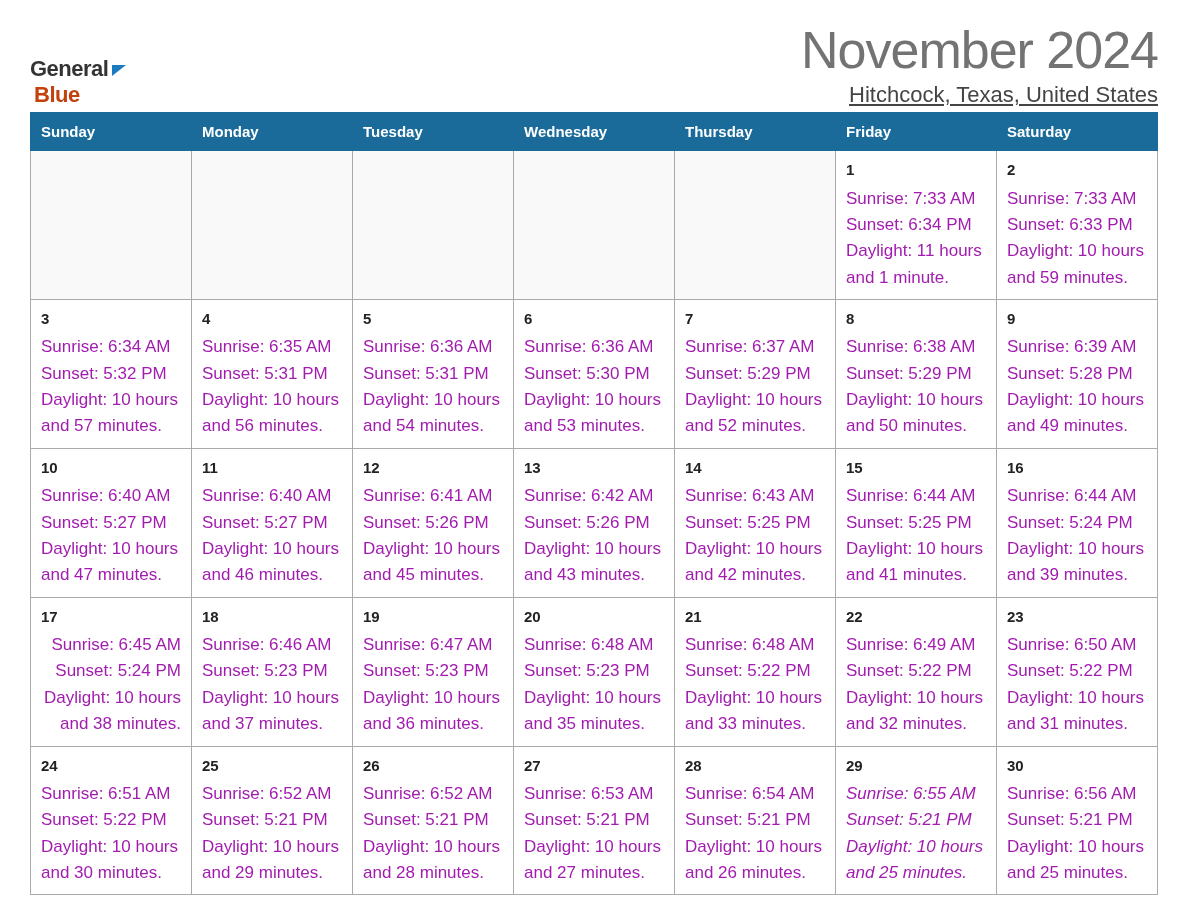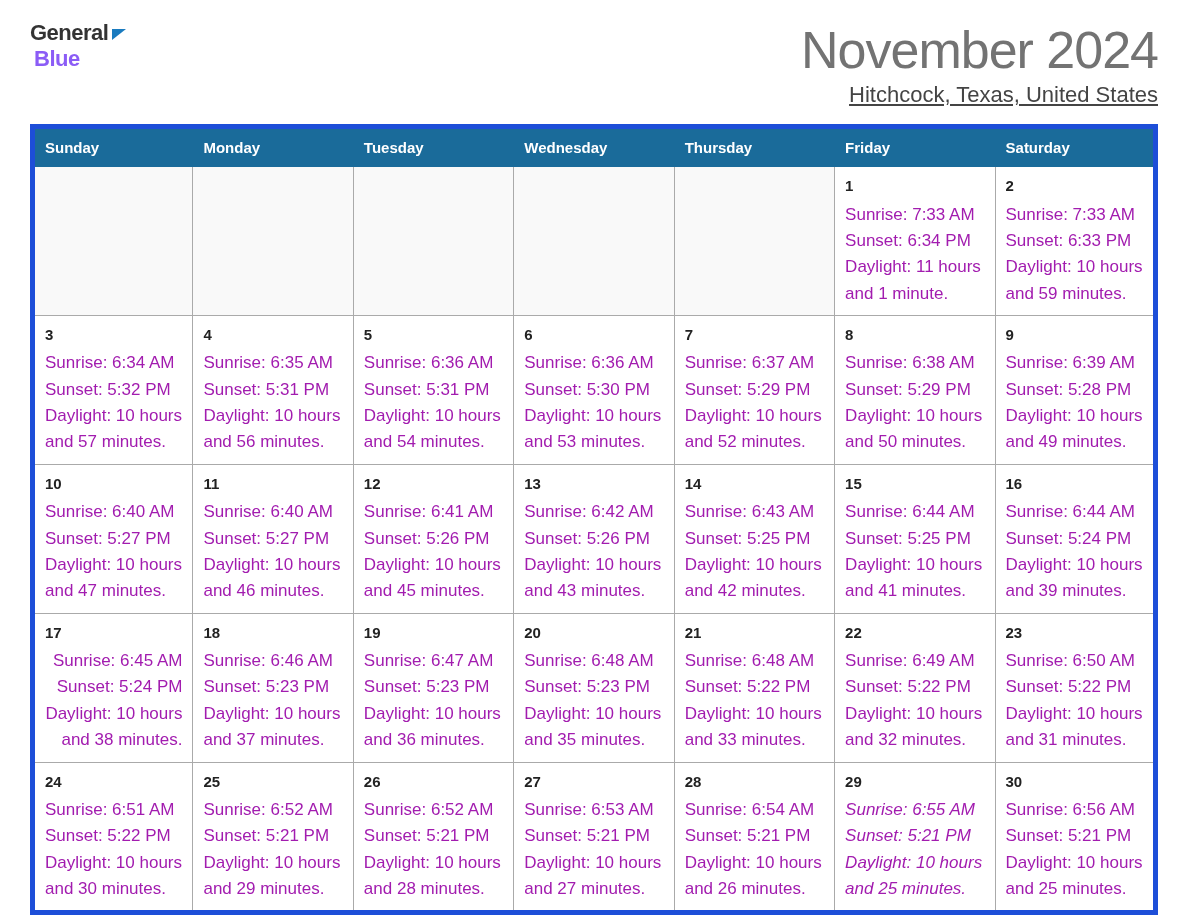--- a/index.html
+++ b/index.html
@@ -6,54 +6,54 @@
     body {
       font-family: Arial, sans-serif;
       background: #fff;
       width: 1188px;
       min-height: 918px;
       padding: 20px 30px;
     }
     .header-area {
       display: flex;
       justify-content: space-between;
-      align-items: flex-start;
-      margin-bottom: 16px;
+      align-items: flex-end;
+      margin-bottom: 4px;
     }
     .logo-text-general {
       font-size: 22px;
       font-weight: bold;
       color: #333;
       letter-spacing: -0.5px;
     }
     .logo-text-blue {
       font-size: 22px;
       font-weight: bold;
-      color: #8b5cf6;
+      color: #c2410c;
       letter-spacing: -0.5px;
     }
     .title-area {
       text-align: right;
     }
     .month-title {
       font-size: 52px;
       font-weight: normal;
       color: #737373;
       letter-spacing: -1px;
     }
     .location-title {
       font-size: 22px;
       color: #444;
       margin-top: 2px;
       text-decoration: underline;
     }
     .calendar-table {
       width: 100%;
       border-collapse: collapse;
-      border: 5px solid #1d4ed8;
+      border: 1px solid #1d4ed8;
     }
     .calendar-table th {
       background-color: #1a6b9a;
       color: #fff;
       font-size: 15px;
       font-weight: 600;
       padding: 10px 10px;
       text-align: left;
       border: 1px solid #1a6b9a;
     }

